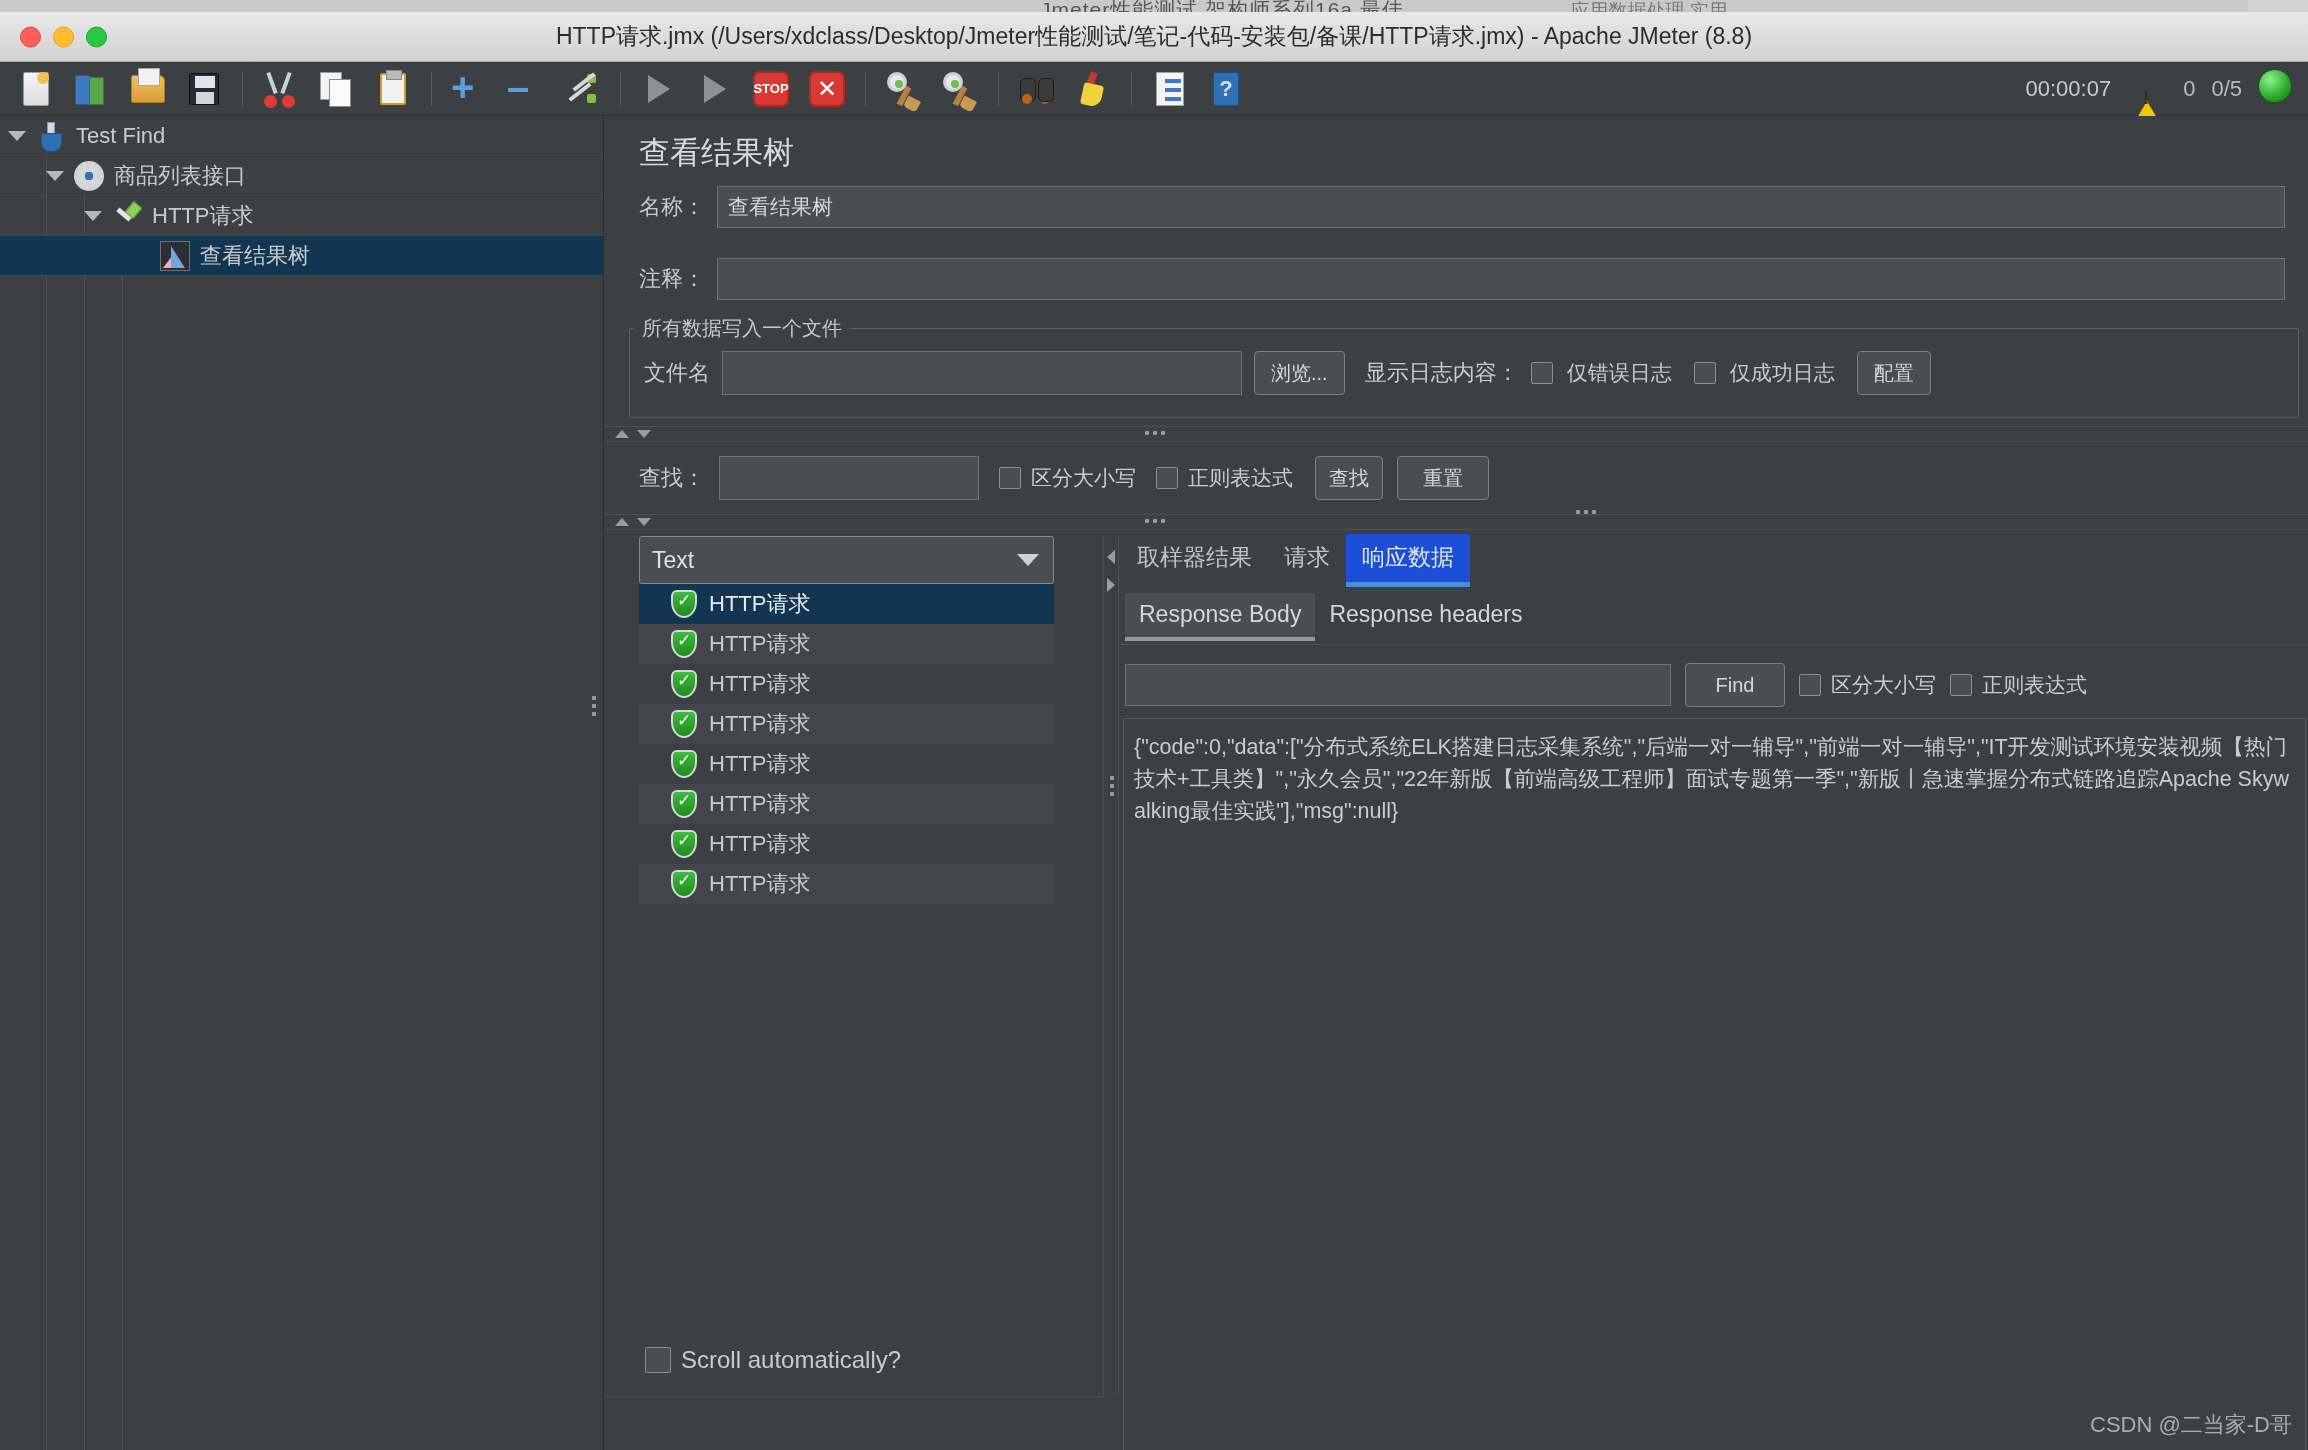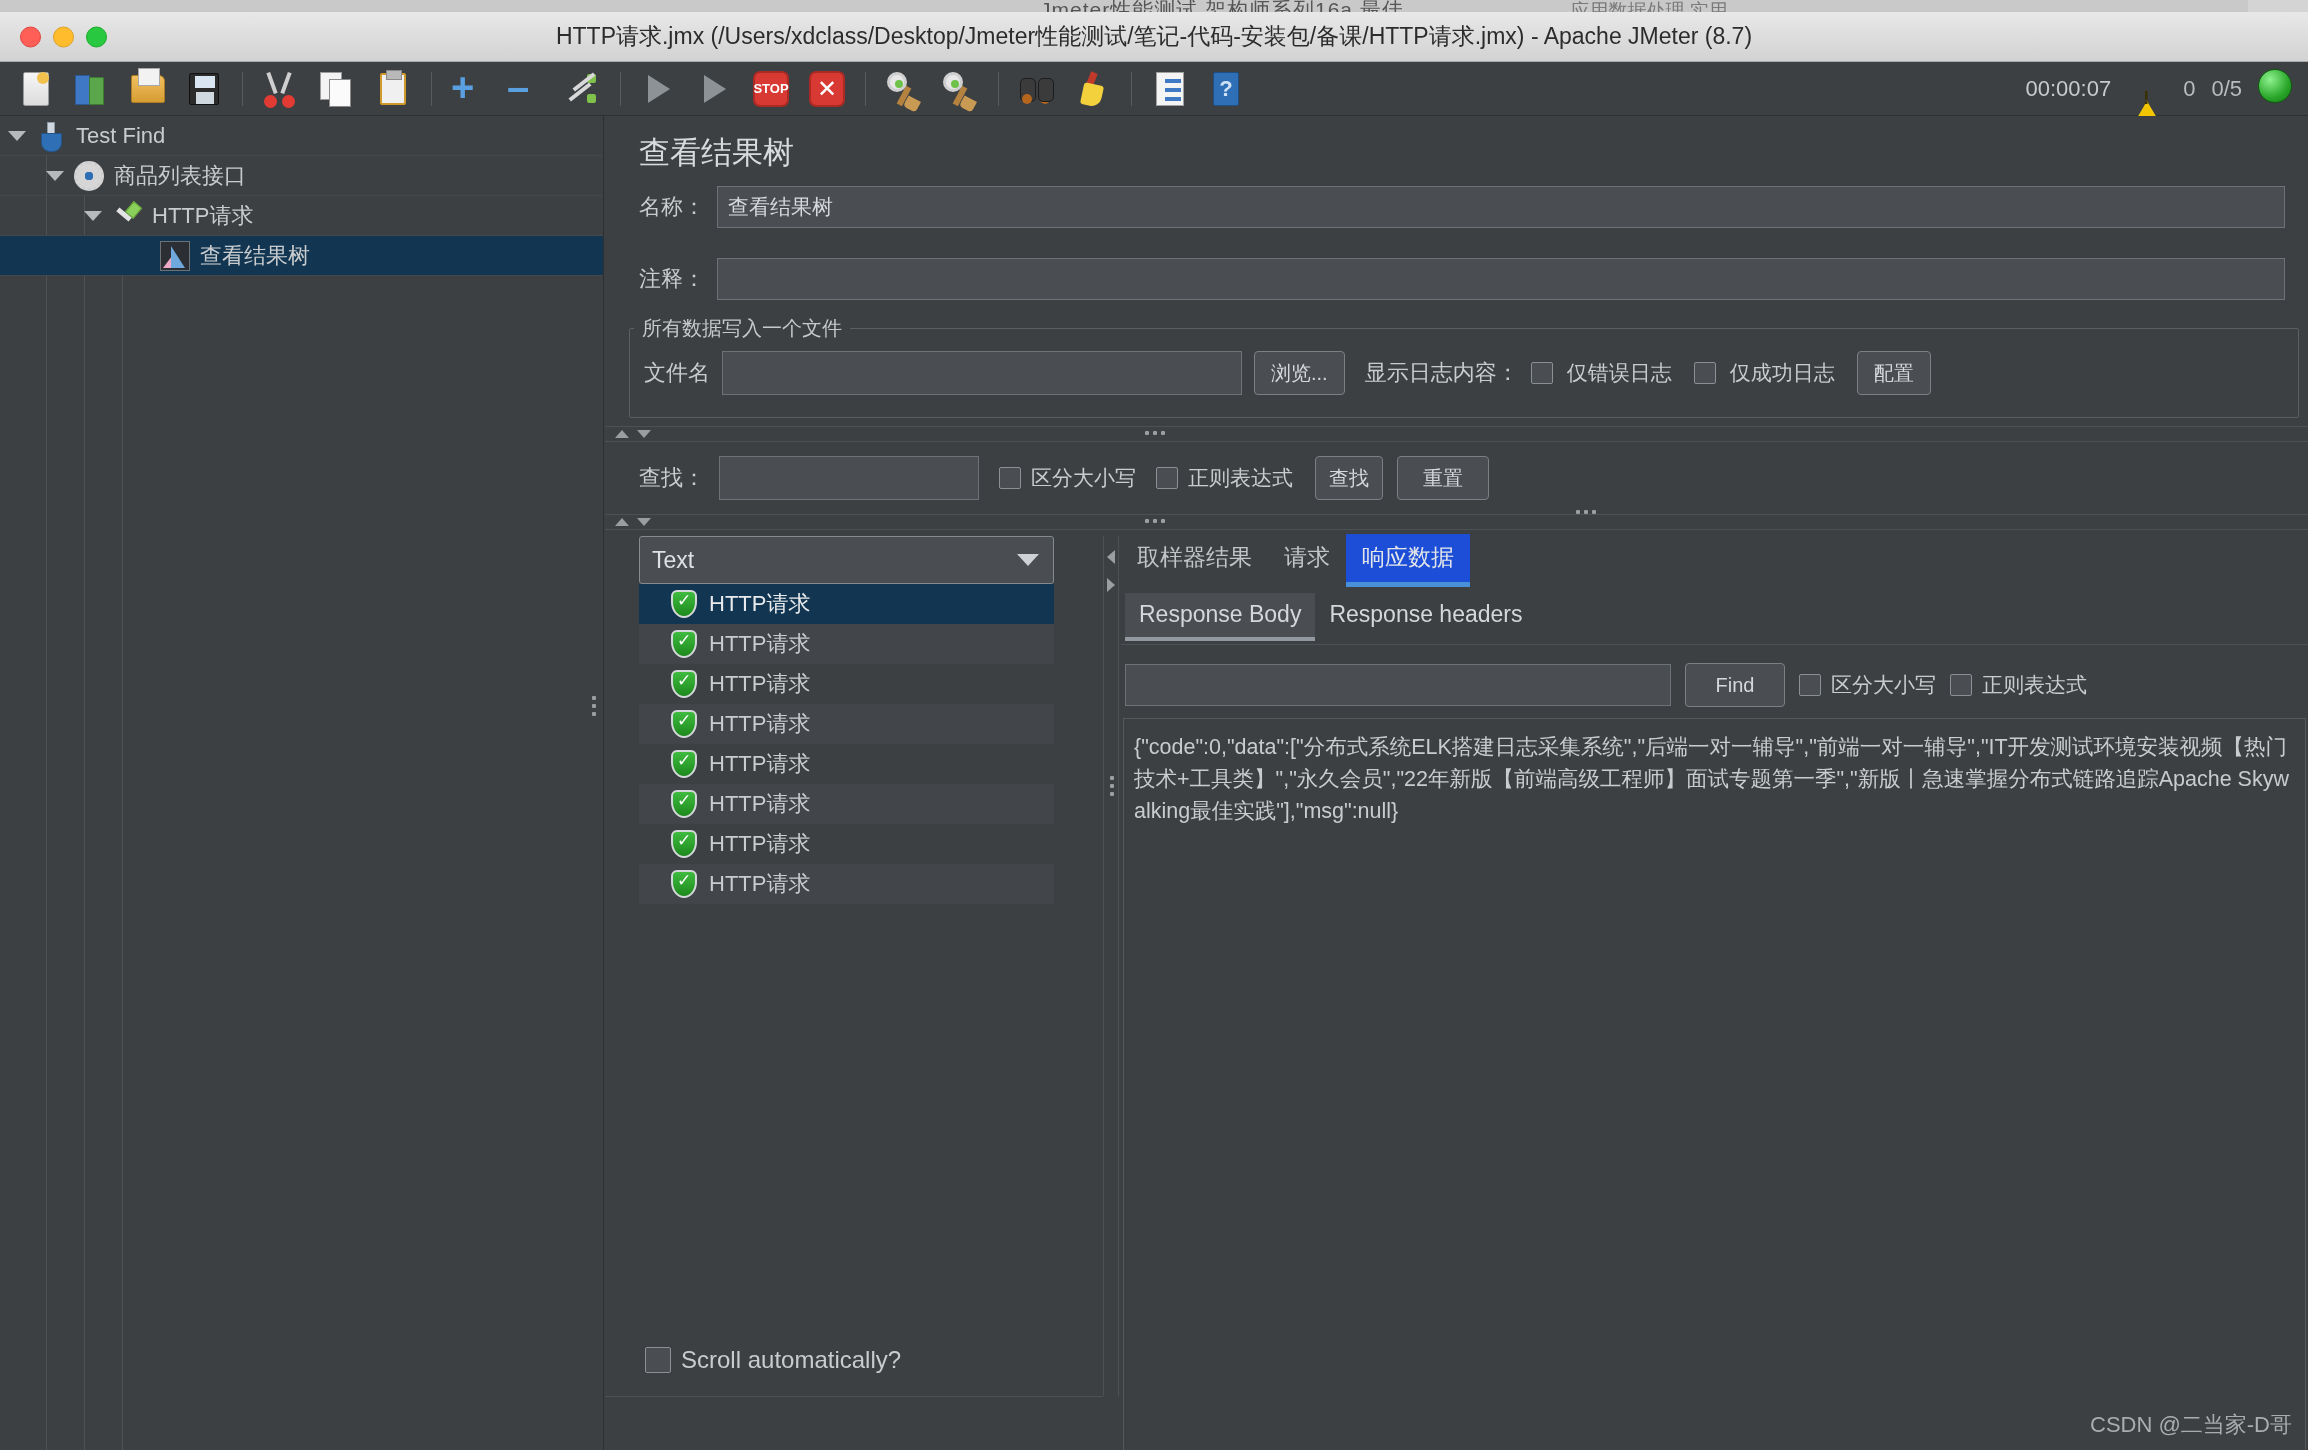--- a/index.html
+++ b/index.html
@@ -289,21 +289,21 @@
     <div class="bg-strip-text2">..应用数据处理 实用</div>
     <div class="bg-right"></div>
   </div>
 
   <div class="titlebar">
     <div class="traffic">
       <div class="dot red"></div>
       <div class="dot yellow"></div>
       <div class="dot green"></div>
     </div>
-    <div class="title-text">HTTP请求.jmx (/Users/xdclass/Desktop/Jmeter性能测试/笔记-代码-安装包/备课/HTTP请求.jmx) - Apache JMeter (8.7)</div>
+    <div class="title-text">HTTP请求.jmx (/Users/xdclass/Desktop/Jmeter性能测试/笔记-代码-安装包/备课/HTTP请求.jmx) - Apache JMeter (8.8)</div>
   </div>
 
   <div class="toolbar">
     <div style="width:8px"></div>
     <div class="tb-icon">
         <div class="ic ic-newdoc"></div>
       </div>
     <div class="tb-icon">
         <div class="ic ic-templates"></div>
       </div>

